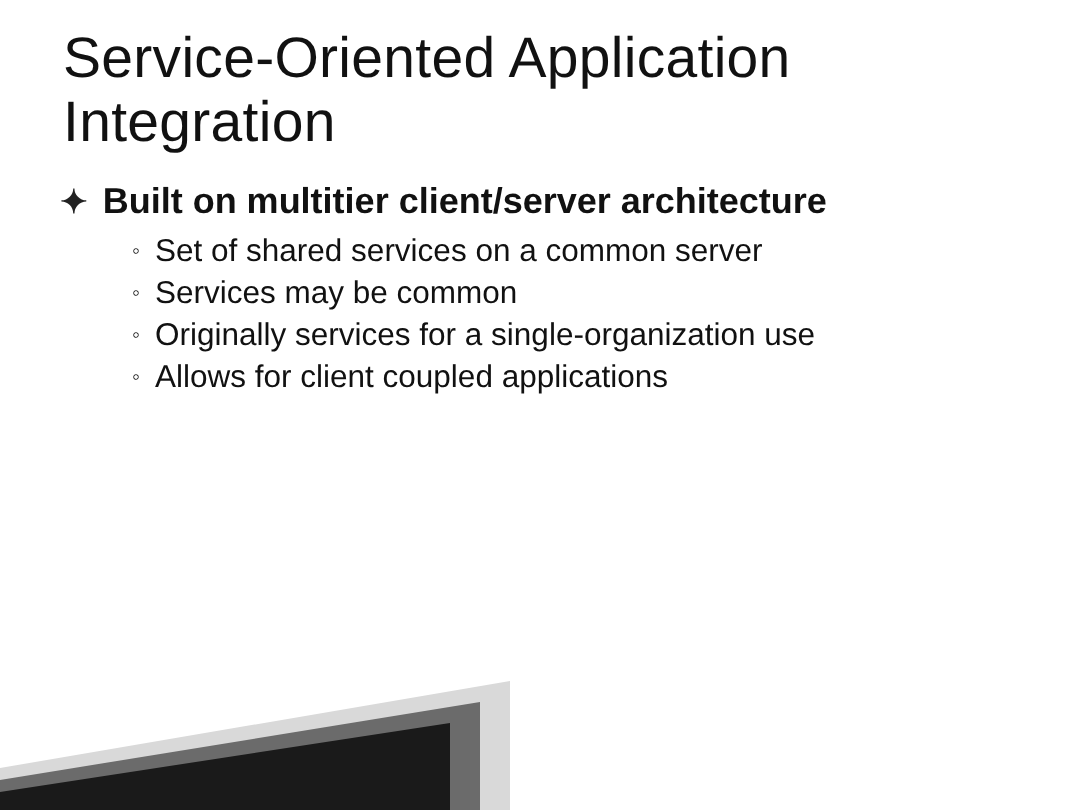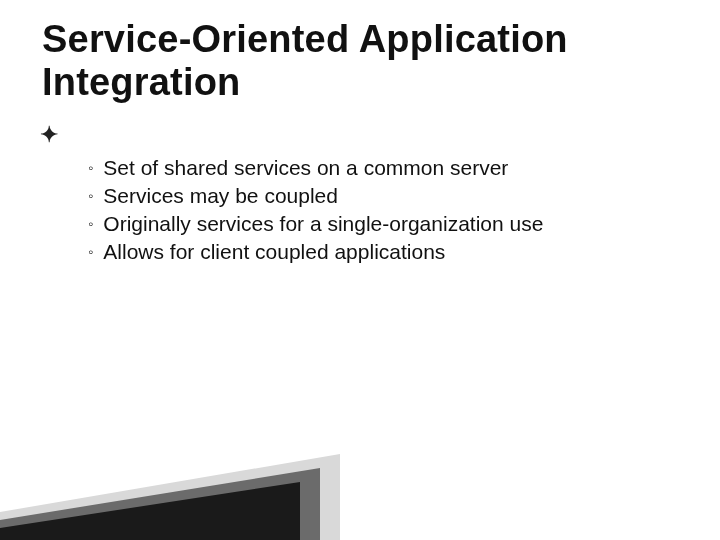--- a/index.html
+++ b/index.html
@@ -15,21 +15,21 @@
   }
   .slide {
     width: 720px;
     height: 540px;
     position: relative;
     box-sizing: border-box;
     padding: 18px 40px 0 42px;
   }
   .title {
     font-size: 38px;
-    font-weight: 700;
+    font-weight: 400;
     line-height: 1.12;
     color: #111;
     margin-bottom: 18px;
     letter-spacing: 0.2px;
   }
   .bullet1 {
     display: flex;
     align-items: flex-start;
     font-size: 24px;
     font-weight: 700;
@@ -76,30 +76,31 @@
 </style>
 </head>
 <body>
 
 <div class="slide">
 
   <div class="title">Service-Oriented Application Integration</div>
 
   <div class="bullet1">
     <span class="mark">✦</span>
+    <span>Built on multitier client/server architecture</span>
   </div>
 
   <div class="sublist">
     <div class="subitem">
       <span class="circ">◦</span>
       <span>Set of shared services on a common server</span>
     </div>
     <div class="subitem">
       <span class="circ">◦</span>
-      <span>Services may be coupled</span>
+      <span>Services may be common</span>
     </div>
     <div class="subitem">
       <span class="circ">◦</span>
       <span>Originally services for a single-organization use</span>
     </div>
     <div class="subitem">
       <span class="circ">◦</span>
       <span>Allows for client coupled applications</span>
     </div>
   </div>

